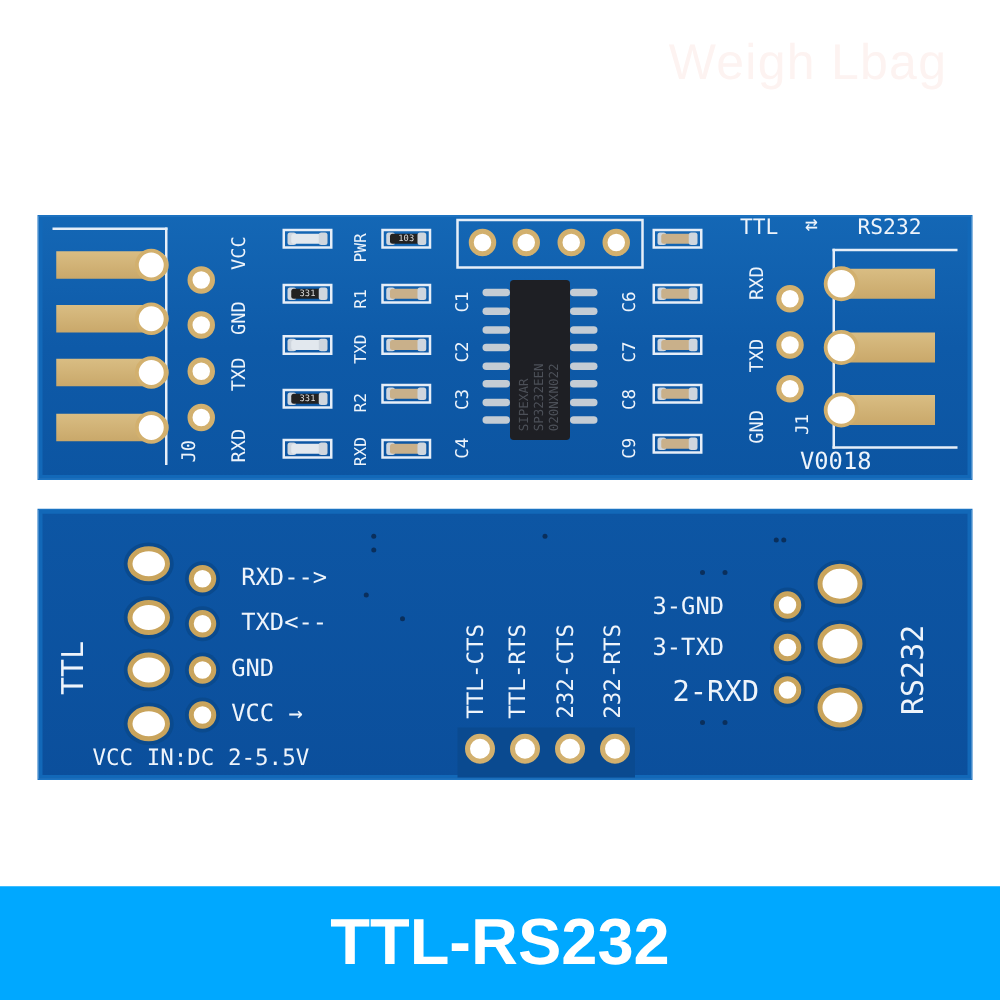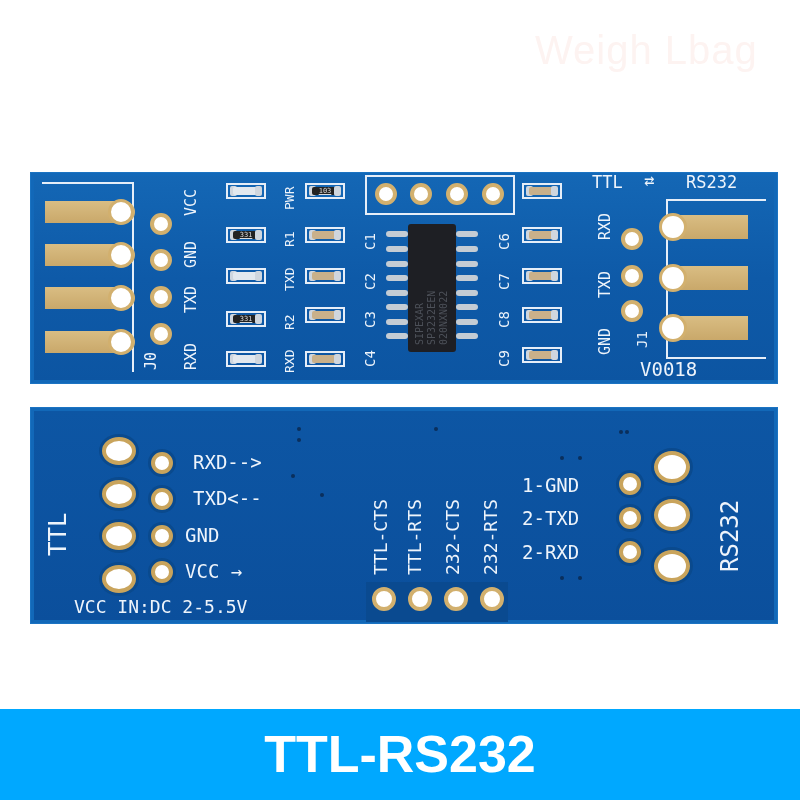--- a/index.html
+++ b/index.html
@@ -21,21 +21,21 @@
   .rot { transform-origin:left top; transform:rotate(-90deg); }
 
   .finger { position:absolute; height:22px; background:linear-gradient(180deg,#d9bd83,#c9a86a);
             border-radius:0 11px 11px 0; }
   .hole { position:absolute; border-radius:50%; background:#ffffff; box-sizing:border-box;
           border:4px solid #d2b06e; }
   .hole-dark { border-color:#c9a45c; box-shadow:0 0 0 3px #0a4a8e; }
   .outline { position:absolute; border:2px solid #e6eef8; box-sizing:border-box; }
 
   .smd { position:absolute; width:40px; height:16px; border:2px solid #e6eef8; box-sizing:border-box; }
-  .smd .body { position:absolute; left:5px; top:2px; width:26px; height:8px; background:#c9b08a; border-radius:2px;text-decoration:underline; }
+  .smd .body { position:absolute; left:5px; top:2px; width:26px; height:8px; background:#c9b08a; border-radius:2px; }
   .smd .pad-l, .smd .pad-r { position:absolute; top:1px; width:7px; height:10px; background:#cfd6de; border-radius:2px; }
   .smd .pad-l { left:2px; } .smd .pad-r { right:2px; }
   .smd.led .body { background:#e2e8ee; }
   .smd.res .body { background:#222; color:#ddd; font-size:7px; line-height:8px; text-align:center; font-family:"DejaVu Sans Mono", monospace; }
 
   .chip { position:absolute; left:408px; top:224px; width:48px; height:128px; background:#1e1f24; border-radius:3px; }
   .chip-text { position:absolute; left:414px; top:345px; color:#4c5058; font-size:10px; line-height:12px;
                font-family:"DejaVu Sans Mono", monospace; transform-origin:left top; transform:rotate(-90deg); }
   .pin { position:absolute; width:22px; height:6px; background:#c4ccd4; border-radius:3px; }
 
@@ -244,23 +244,23 @@
 <div class="silk rot" style="left:404px;top:575px;font-size:18px;">TTL-RTS</div>
 <div class="silk rot" style="left:442px;top:575px;font-size:18px;">232-CTS</div>
 <div class="silk rot" style="left:480px;top:575px;font-size:18px;">232-RTS</div>
 
 <div style="position:absolute;left:366px;top:582px;width:142px;height:40px;background:#0a4a90;"></div>
 <div class="hole" style="left:372px;top:587px;width:24px;height:24px;"></div>
 <div class="hole" style="left:408px;top:587px;width:24px;height:24px;"></div>
 <div class="hole" style="left:444px;top:587px;width:24px;height:24px;"></div>
 <div class="hole" style="left:480px;top:587px;width:24px;height:24px;"></div>
 
-<div class="silk" style="left:522px;top:474px;font-size:19px;">1-GND</div>
-<div class="silk" style="left:522px;top:507px;font-size:19px;">2-TXD</div>
-<div class="silk" style="left:522px;top:541px;font-size:19px;">2-RXD</div>
+<div class="silk" style="left:522px;top:474px;font-size:19px;">3-GND</div>
+<div class="silk" style="left:522px;top:507px;font-size:19px;">3-TXD</div>
+<div class="silk" style="left:538px;top:541px;font-size:23px;">2-RXD</div>
 
 <div class="hole hole-dark" style="left:619px;top:473px;width:22px;height:22px;"></div>
 <div class="hole hole-dark" style="left:619px;top:507px;width:22px;height:22px;"></div>
 <div class="hole hole-dark" style="left:619px;top:541px;width:22px;height:22px;"></div>
 
 <div class="hole hole-dark" style="left:654px;top:451px;width:36px;height:32px;"></div>
 <div class="hole hole-dark" style="left:654px;top:499px;width:36px;height:32px;"></div>
 <div class="hole hole-dark" style="left:654px;top:550px;width:36px;height:32px;"></div>
 
 <div class="silk rot" style="left:716px;top:572px;font-size:24px;">RS232</div>

